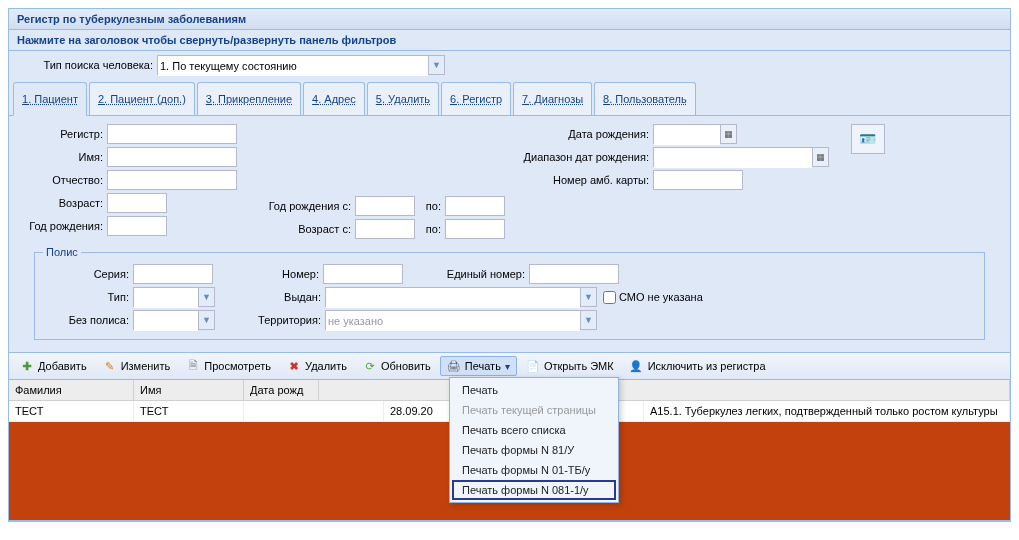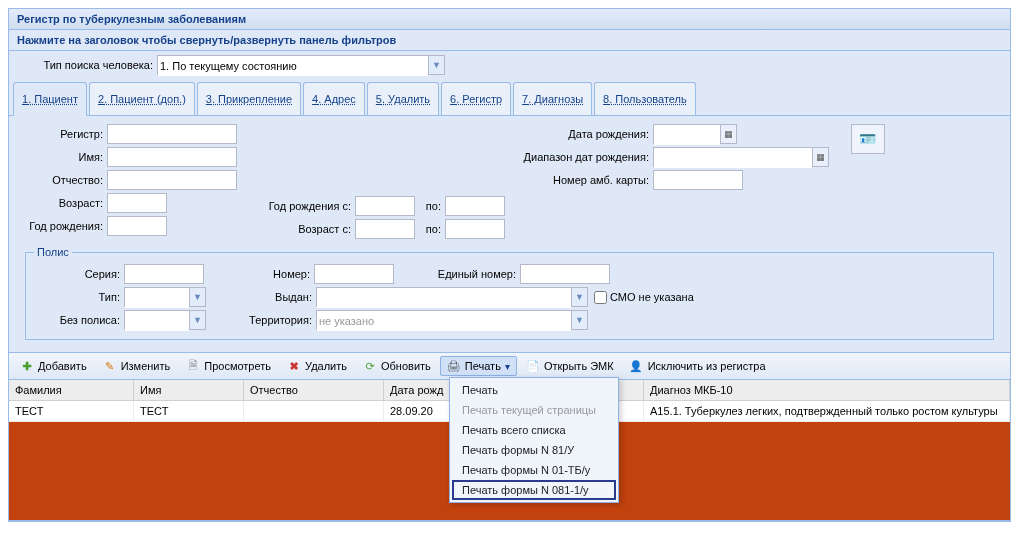--- a/index.html
+++ b/index.html
@@ -71,21 +71,21 @@
     margin-bottom: -1px;
   }
   .tab-label { text-decoration: underline dotted; }
   .tab-prefix { text-decoration: underline; }
   .tab-body {
     background: #dfe8f6;
     padding: 8px;
   }
   fieldset {
     border: 1px solid #99bbe8;
-    margin: 4px 8px;
+    margin: 4px 17px;
     padding: 6px 8px;
   }
   legend { color: #15428b; font-size: 11px; padding: 0 3px; }
   .toolbar {
     background: linear-gradient(#f1f5fb, #dfe8f6);
     border-top: 1px solid #99bbe8;
     border-bottom: 1px solid #99bbe8;
     padding: 3px 4px;
     display: flex;
     gap: 2px;
@@ -370,21 +370,20 @@
         <div class="menu-item">Печать всего списка</div>
         <div class="menu-item">Печать формы N 81/У</div>
         <div class="menu-item">Печать формы N 01-ТБ/у</div>
         <div class="menu-item selected">Печать формы N 081-1/у</div>
       </div>
   </div>
 
   <div class="grid-head">
     <div class="gh" style="width:125px">Фамилия</div>
     <div class="gh" style="width:110px">Имя</div>
-    <div class="gh" style="width:140px">Отчество</div>
     <div class="gh" style="width:75px">Дата рожд</div>
     <div class="gh" style="width:185px"></div>
     <div class="gh" style="flex:1">Диагноз МКБ-10</div>
   </div>
   <div class="grid-body">
     <div class="grid-row">
       <div class="gc" style="width:125px">ТЕСТ</div>
       <div class="gc" style="width:110px">ТЕСТ</div>
       <div class="gc" style="width:140px"></div>
       <div class="gc" style="width:75px">28.09.20</div>

